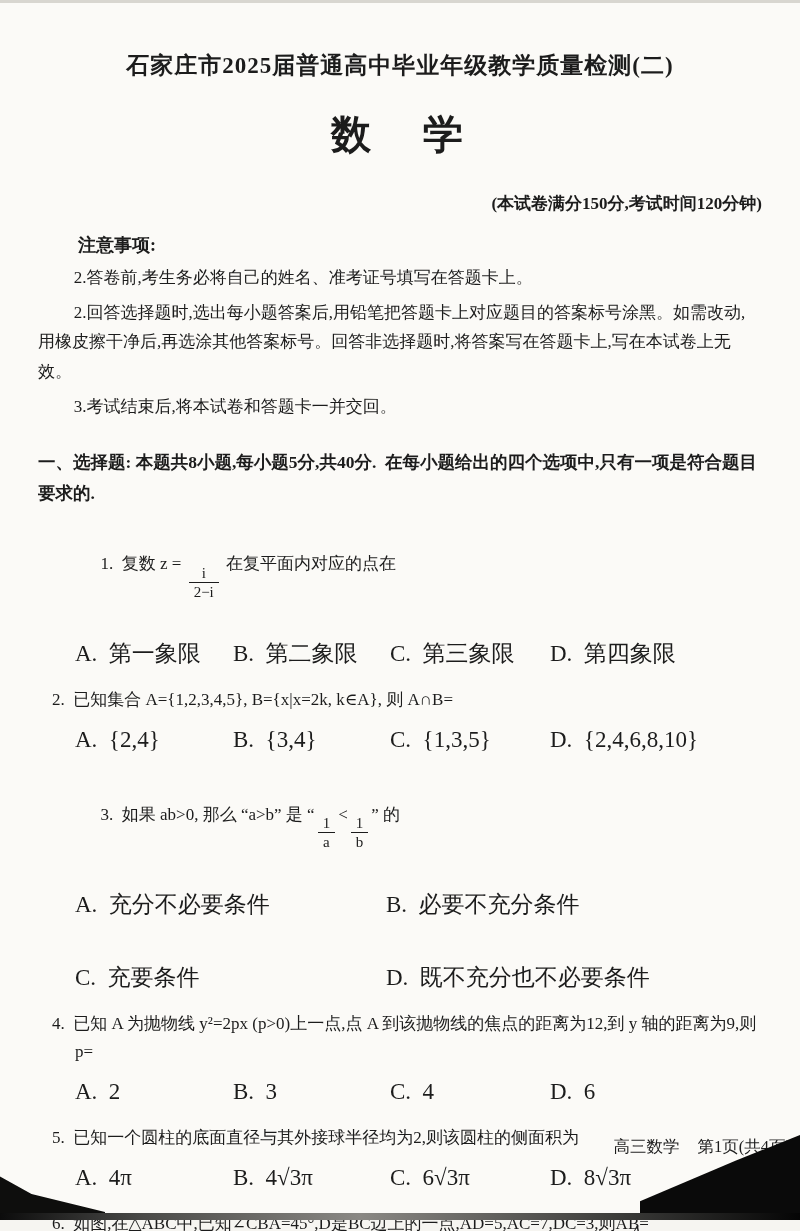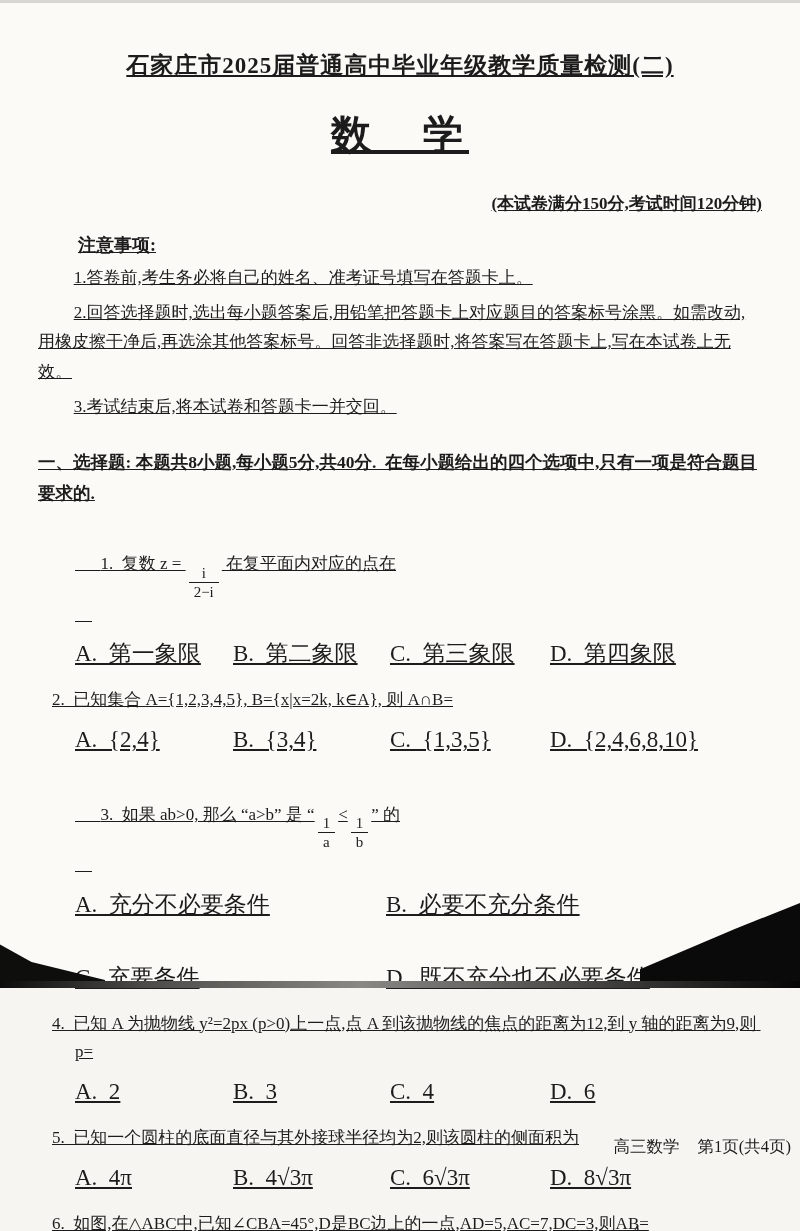--- a/index.html
+++ b/index.html
@@ -6,25 +6,24 @@
   body {
     width:800px; height:1231px;
     background:#f6f5f1;
     font-family:"Liberation Serif","DejaVu Serif",serif;
     color:#1c1c1c;
     overflow:hidden;
     position:relative;
   }
   .page {
     position:relative;
-    width:800px; height:988px;
+    width:800px; height:1220px;
     background:#fbfaf7;
     box-sizing:border-box;
     padding:0 38px;
-    text-decoration:underline;
   }
   .title {
     margin:0; padding-top:50px;
     text-align:center;
     font-size:23px; font-weight:bold;
     letter-spacing:1px;
   }
   .subject {
     margin-top:26px;
     text-align:center;
@@ -107,21 +106,21 @@
 <body>
 
 <div class="page">
   <div class="scan-edge-top"></div>
 
   <h1 class="title">石家庄市2025届普通高中毕业年级教学质量检测(二)</h1>
   <div class="subject">数　学</div>
   <div class="exam-info">(本试卷满分150分,考试时间120分钟)</div>
 
   <div class="notes-heading">注意事项:</div>
-  <p class="note">1.答卷前,考生务必将自己的姓名、准考证号填写在答题卡上。</p>
+  <p class="note">2.答卷前,考生务必将自己的姓名、准考证号填写在答题卡上。</p>
   <p class="note">2.回答选择题时,选出每小题答案后,用铅笔把答题卡上对应题目的答案标号涂黑。如需改动,用橡皮擦干净后,再选涂其他答案标号。回答非选择题时,将答案写在答题卡上,写在本试卷上无效。</p>
   <p class="note">3.考试结束后,将本试卷和答题卡一并交回。</p>
 
   <div class="section-heading">一、选择题: 本题共8小题,每小题5分,共40分.  在每小题给出的四个选项中,只有一项是符合题目要求的.</div>
 
   <div class="question">
     <div class="stem">
       <span>1.  复数 z = </span><span class="frac"><span class="num">i</span><span class="den">2−i</span></span><span> 在复平面内对应的点在</span>
     </div>
     <div class="options cols4">

